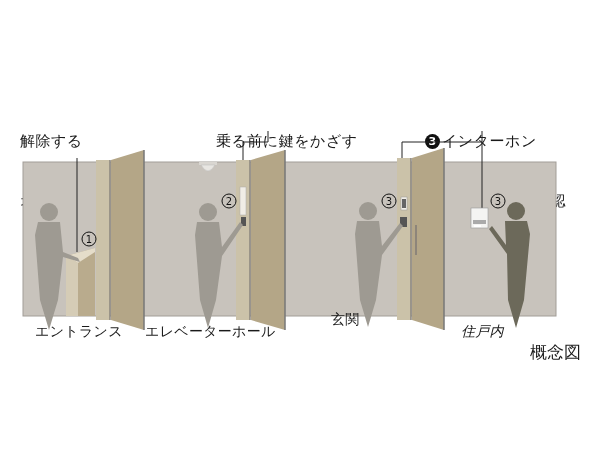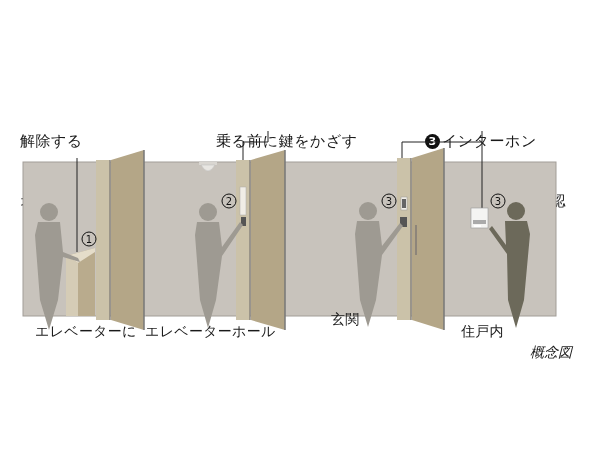--- a/index.html
+++ b/index.html
@@ -1,20 +1,20 @@
 <!DOCTYPE html>
 <html><head>
 <meta charset="utf-8">
 <style>
   html,body{margin:0;padding:0;background:#ffffff;}
   body{width:600px;height:450px;position:relative;overflow:hidden;font-family:"DejaVu Sans","Liberation Sans",sans-serif;color:#1a1a1a;}
   .caption{position:absolute;font-size:15px;line-height:20px;letter-spacing:0.5px;white-space:pre;}
   .caption .num{display:inline-block;width:15px;height:15px;border-radius:50%;background:#111;color:#fff;font-size:11px;line-height:15px;text-align:center;vertical-align:1px;margin-right:2px;font-weight:bold;}
   .area-label{position:absolute;font-size:14px;line-height:18px;letter-spacing:0.3px;white-space:nowrap;}
-  .note{position:absolute;font-size:14px;line-height:18px;font-style:italic;}
+  .note{position:absolute;font-size:17px;line-height:18px;}
   svg{position:absolute;left:0;top:0;}
 </style>
 </head>
 <body>
 
 <div class="caption" style="left:20px;top:91px;">
   <div>解除する</div>
   <div>オートロックシステム</div>
 </div>
 
@@ -107,18 +107,18 @@
     <text x="89" y="243" font-size="10">1</text>
     <circle cx="229" cy="201" r="7" fill="none" stroke="#111" stroke-width="1"></circle>
     <text x="229" y="205" font-size="10">2</text>
     <circle cx="389" cy="201" r="7" fill="none" stroke="#111" stroke-width="1"></circle>
     <text x="389" y="205" font-size="10">3</text>
     <circle cx="498" cy="201" r="7" fill="none" stroke="#111" stroke-width="1"></circle>
     <text x="498" y="205" font-size="10">3</text>
   </g>
 </svg>
 
-<div class="area-label" style="left:35px;top:322px;">エレベーターに</div>
+<div class="area-label" style="left:35px;top:322px;">エントランス</div>
 <div class="area-label" style="left:145px;top:322px;">エレベーターホール</div>
 <div class="area-label" style="left:331px;top:310px;">玄関</div>
-<div class="area-label" style="left:461px;top:322px;">住戸内</div>
+<div class="area-label" style="left:461px;top:322px;font-style:italic;">住戸内</div>
 
 <div class="note" style="left:530px;top:343px;">概念図</div>
 
 </body></html>

